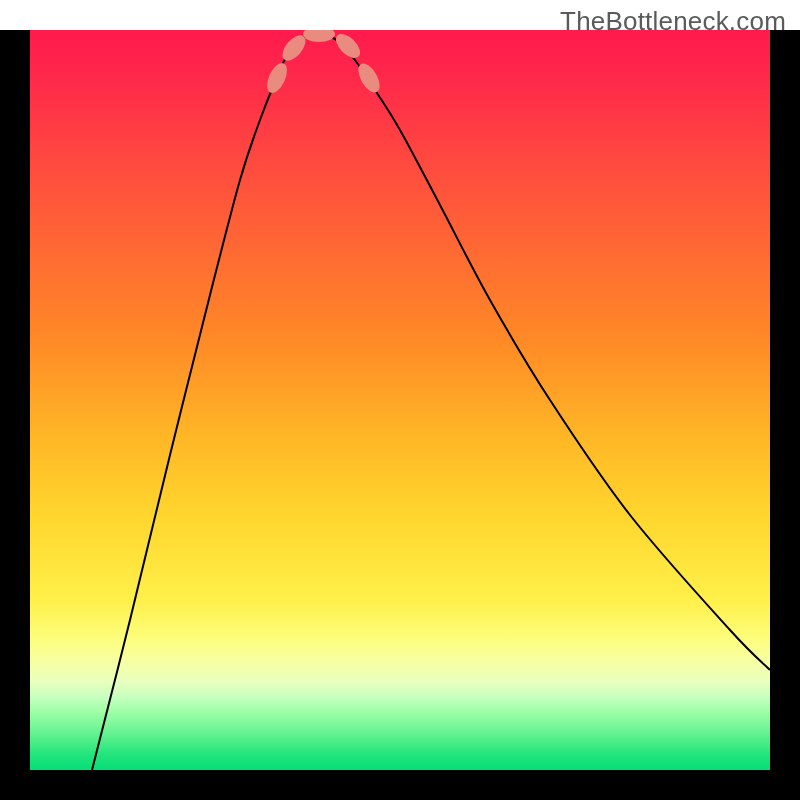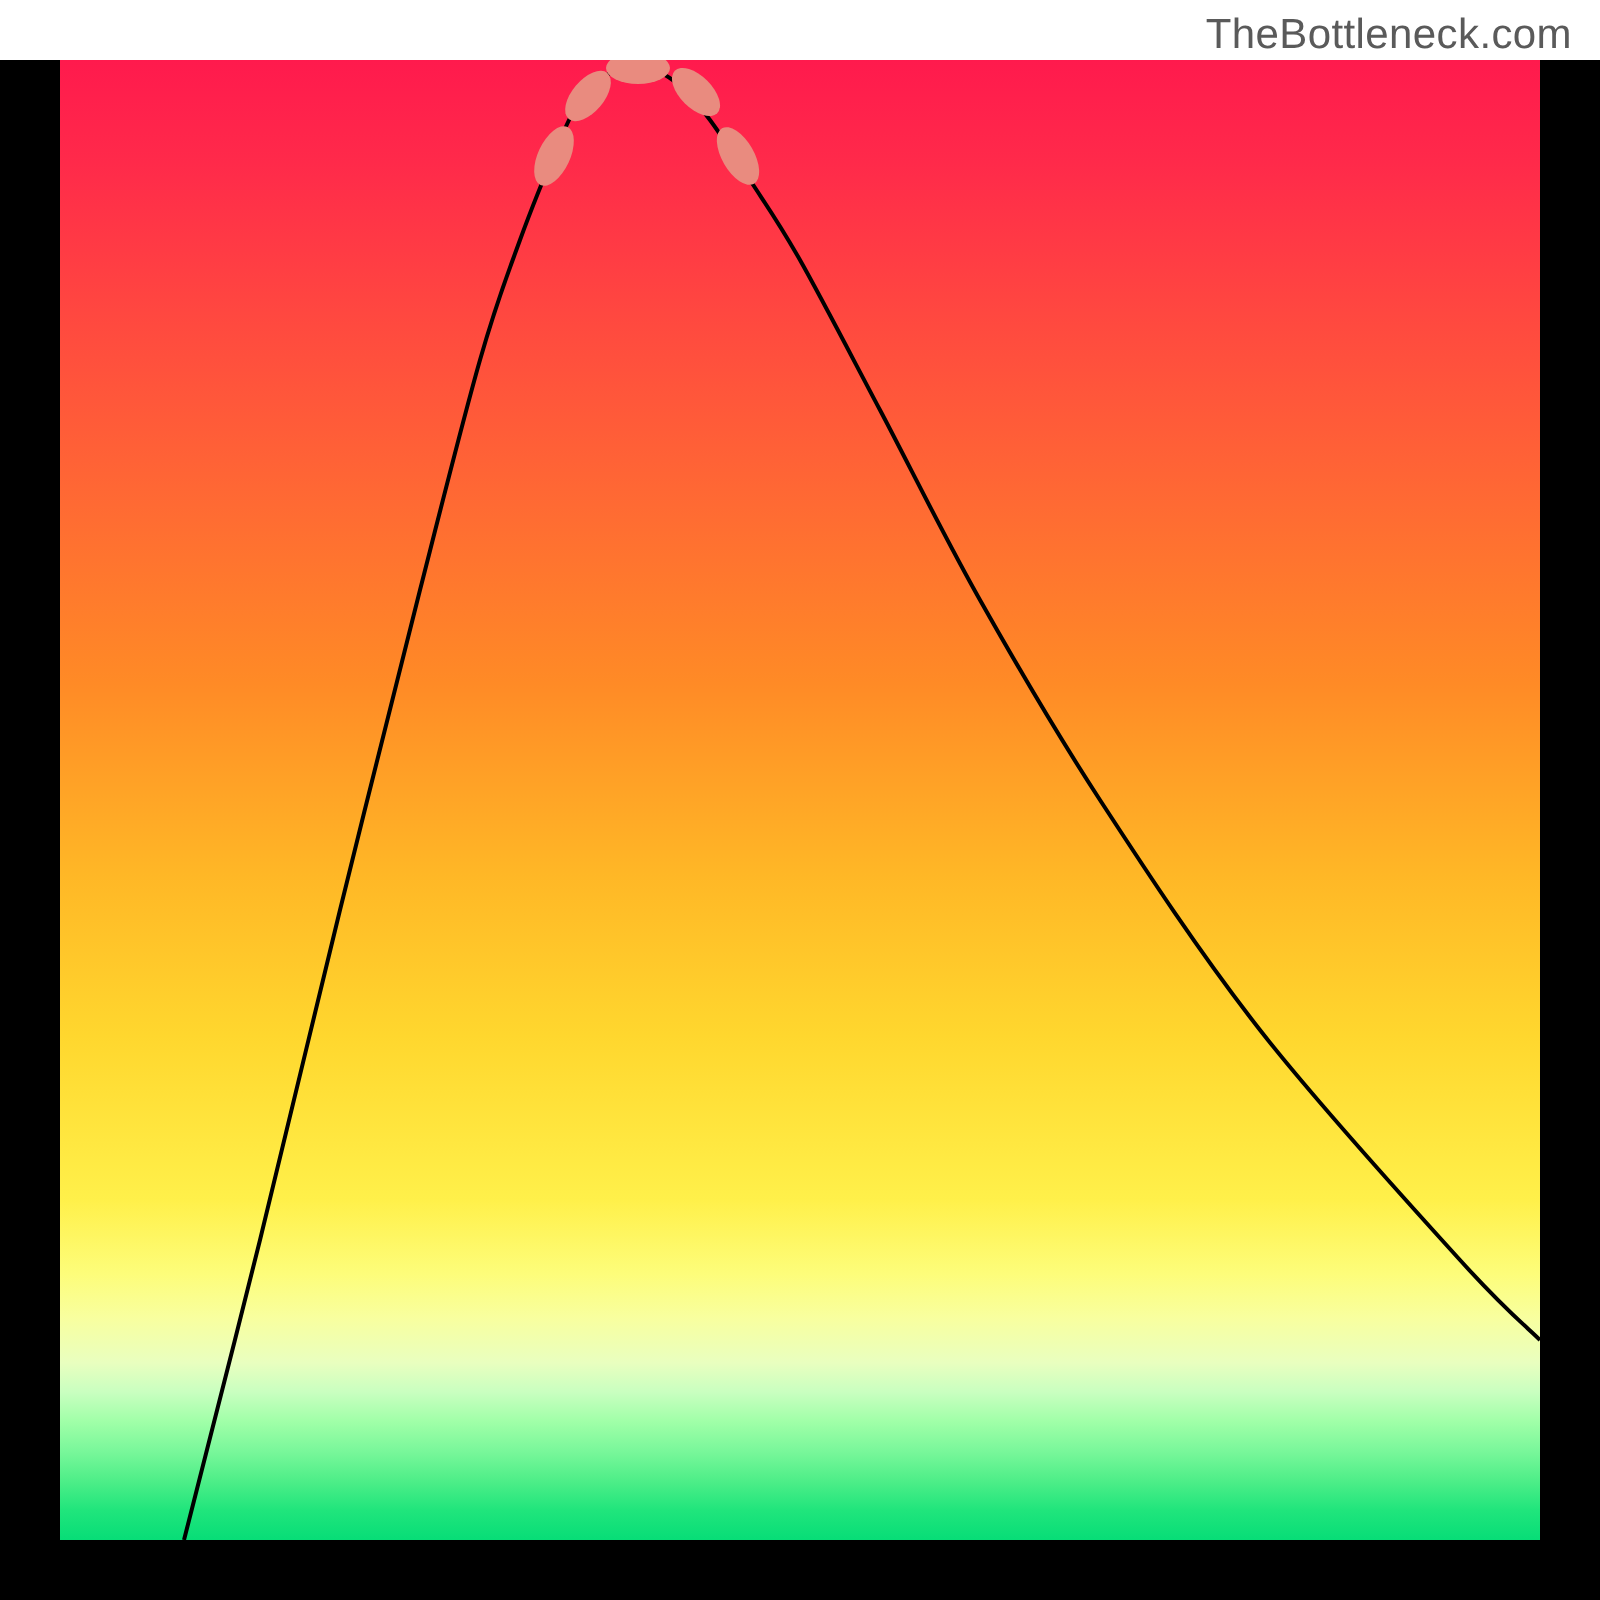--- a/index.html
+++ b/index.html
@@ -8,21 +8,21 @@
     width: 800px;
     height: 800px;
     background: #ffffff;
     font-family: Arial, sans-serif;
   }
   .watermark {
     position: absolute;
     top: 6px;
     right: 14px;
     color: #5a5a5a;
-    font-size: 21px;
+    font-size: 26px;
     font-weight: 400;
     letter-spacing: 0.2px;
     z-index: 10;
   }
   .frame {
     position: absolute;
     left: 0;
     top: 30px;
     width: 800px;
     height: 770px;

